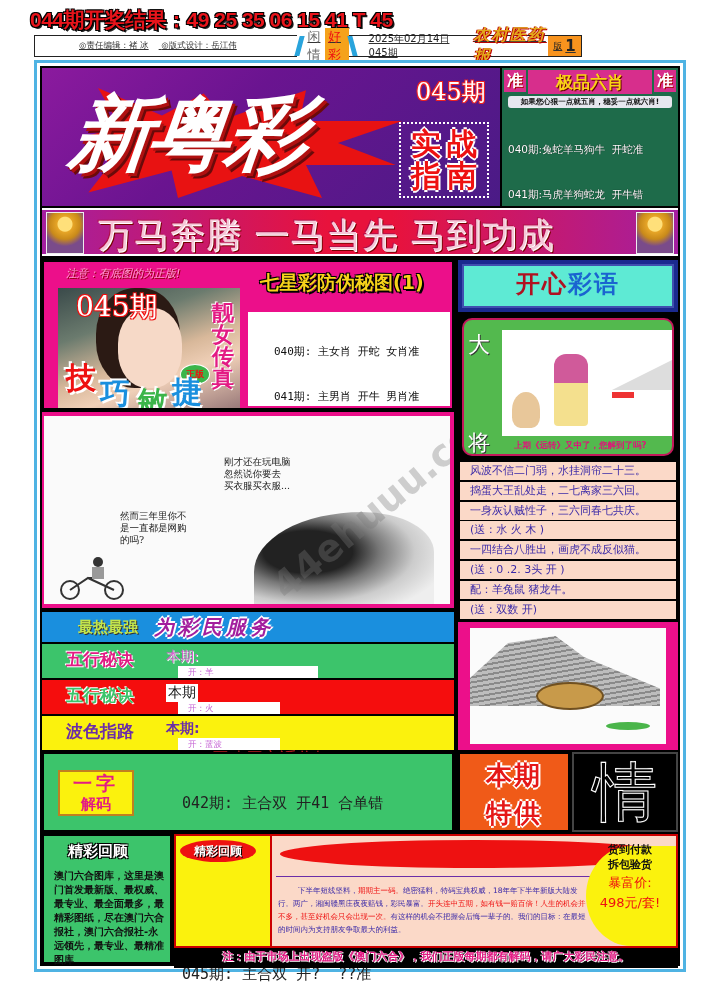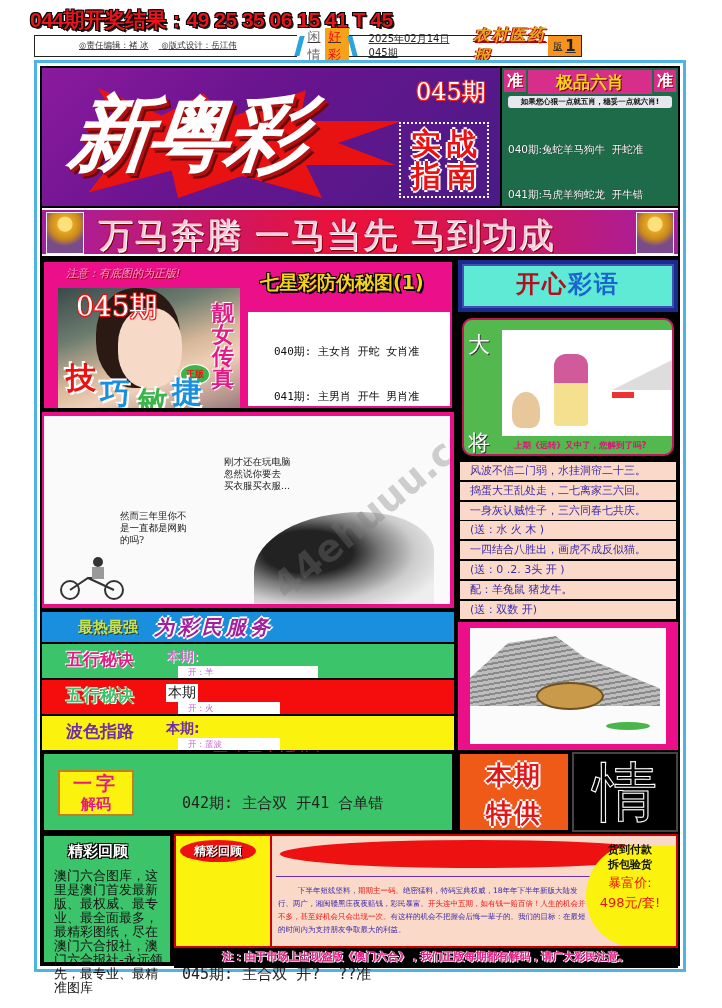--- a/index.html
+++ b/index.html
@@ -130,21 +130,21 @@
 
   .special { left: 458px; top: 752px; width: 112px; height: 80px; background: #f05a18; border: 2px solid #000; text-align: center; }
   .special span { display: block; font-size: 26px; font-weight: bold; line-height: 34px; color: #e51818; margin-top: 4px; letter-spacing: 2px;
     text-shadow: 2px 0 0 #fff, -2px 0 0 #fff, 0 2px 0 #fff, 0 -2px 0 #fff; }
   .qing { left: 572px; top: 752px; width: 106px; height: 80px; background: #000; border: 2px solid #444; text-align: center; }
   .qing span { font-size: 64px; line-height: 76px; color: #000; -webkit-text-stroke: 1px #fff; text-shadow: 0 0 1px #fff; font-family: "DejaVu Serif", serif; }
 
   
   .review-l { left: 42px; top: 834px; width: 130px; height: 130px; background: #3cc46b; border: 2px solid #000; }
   .review-l .t { margin: 6px 0 0 24px; font-size: 15px; font-weight: bold; color: #fff; text-shadow: 1px 1px 0 #000, -1px -1px 0 #000, 1px -1px 0 #000, -1px 1px 0 #000; }
-  .review-l .d { margin: 8px 0 0 10px; width: 114px; font-size: 13px; line-height: 14px; color: #111; font-weight: normal; }
+  .review-l .d { margin: 8px 0 0 10px; width: 114px; font-size: 10px; line-height: 14px; color: #111; font-weight: bold; }
   .review-m { left: 174px; top: 834px; width: 98px; height: 114px; background: #fbf20d; border: 2px solid #c00; }
   .review-m .pill { margin: 4px 0 0 4px; width: 76px; height: 22px; background: #e11; border-radius: 50%; text-align: center; font-size: 12px; font-weight: bold; line-height: 22px; color: #fff; text-shadow: 1px 1px 0 #000; }
   .review-m .d { margin: 6px 0 0 4px; font-size: 7.5px; line-height: 14px; color: #111; font-weight: bold; }
   .review-r { left: 272px; top: 834px; width: 406px; height: 114px; background: #fbd9c8; border: 2px solid #c00; border-left: none; }
   .review-r .ellipse { position: absolute; left: 8px; top: 4px; width: 390px; height: 28px; background: #e11; border-radius: 50%; }
   .review-r .line { position: absolute; left: 4px; top: 40px; width: 316px; height: 1px; background: #6b2da8; }
   .review-r .txt { position: absolute; left: 6px; top: 48px; width: 310px; font-size: 7.5px; line-height: 13px; color: #3b2aa8; text-indent: 20px; }
   .review-r .txt .red { color: #e11; }
   .review-r .sun { position: absolute; right: 0px; top: 10px; width: 90px; height: 100px; background: #fbf20d; border-radius: 50% 0 0 50%; }
   .review-r .cod { position: absolute; right: 4px; top: 6px; width: 84px; text-align: center; }

